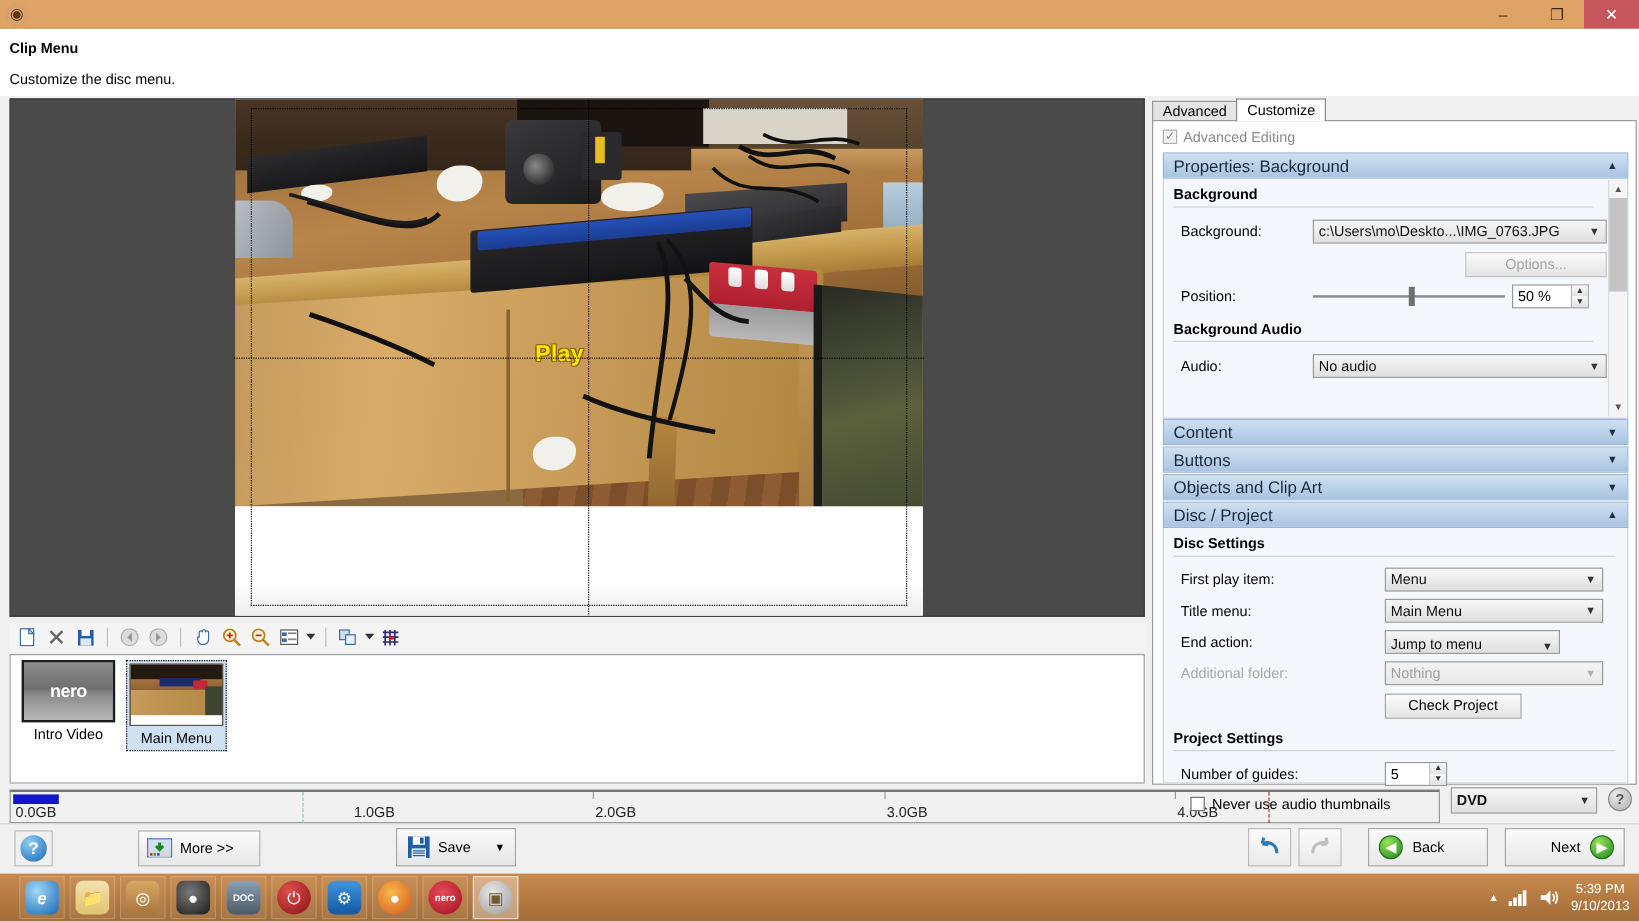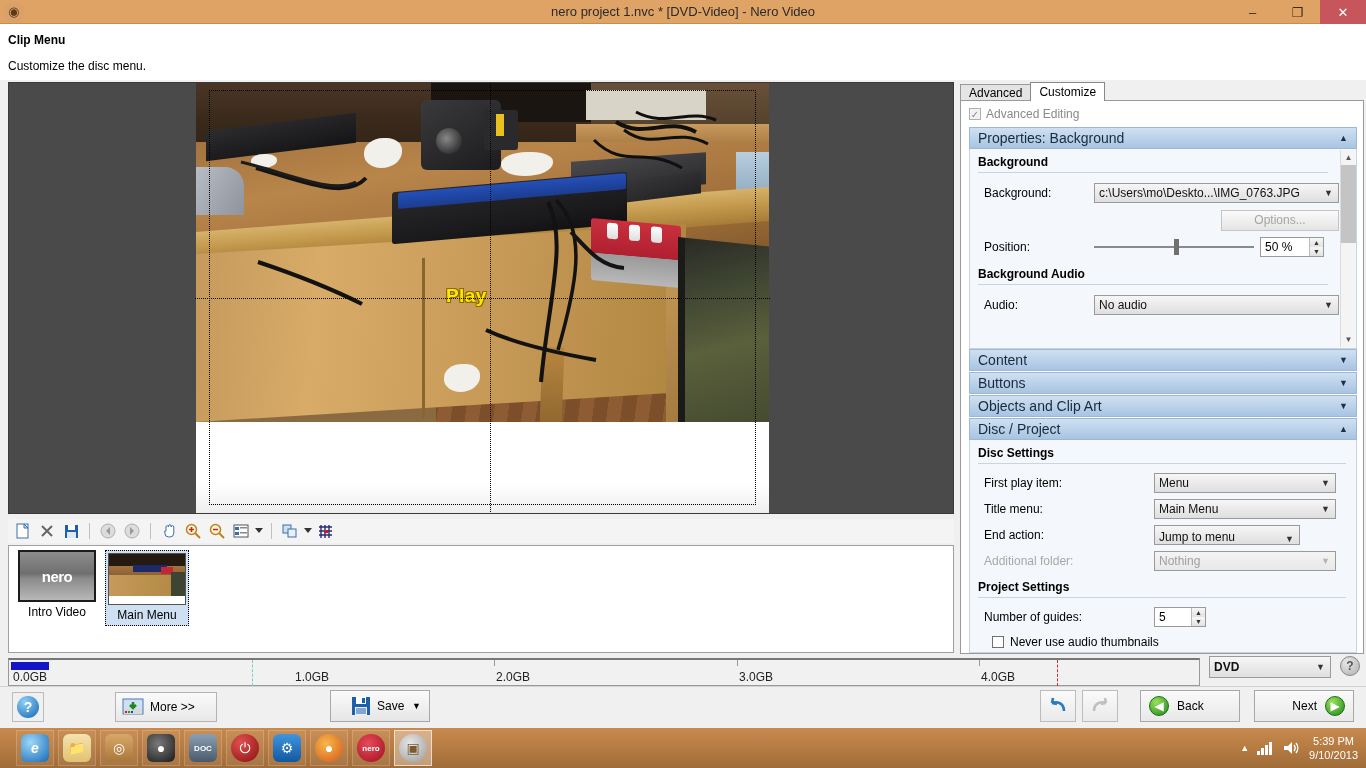--- a/index.html
+++ b/index.html
@@ -234,21 +234,21 @@
     display:flex; align-items:center; justify-content:center;
   }
   .more-btn {
     position:absolute; left:115px; top:692px; width:102px; height:30px;
     background:linear-gradient(180deg,#fafafa,#e8e8e8); border:1px solid #b4b4b4;
     display:flex; align-items:center; gap:6px; padding-left:6px; font-size:12px;
   }
   .save-btn {
     position:absolute; left:330px; top:690px; width:100px; height:32px;
     background:linear-gradient(180deg,#fafafa,#e6e6e6); border:1px solid #a8a8a8;
-    display:flex; align-items:center; gap:6px; padding-left:20px; font-size:12px;
+    display:flex; align-items:center; gap:6px; padding-left:8px; font-size:12px;
   }
   .undo-btn, .redo-btn {
     position:absolute; top:690px; width:36px; height:32px;
     background:linear-gradient(180deg,#fafafa,#eaeaea); border:1px solid #bcbcbc;
     display:flex; align-items:center; justify-content:center;
   }
   .undo-btn { left:1040px; } .redo-btn { left:1082px; }
   .back-btn, .next-btn {
     position:absolute; top:690px; width:100px; height:32px;
     background:linear-gradient(180deg,#fafafa,#e8e8e8); border:1px solid #a8a8a8;
@@ -358,21 +358,20 @@
           align-items:center; gap:8px; color:#fff; font-size:11px; }
   .tray-time { text-align:center; line-height:14px; color:#fff; }
 </style>
 </head>
 <body>
 
 <div id="app">
 
   <div class="titlebar">
     <div class="titlebar-icon">◉</div>
-    <div class="titlebar-text">nero project 1.nvc * [DVD-Video] - Nero Video</div>
     <div class="win-ctrls">
       <div class="win-btn">–</div>
       <div class="win-btn">❐</div>
       <div class="win-btn close">✕</div>
     </div>
   </div>
 
   <div class="header">
     <h1>Clip Menu</h1>
     <p>Customize the disc menu.</p>
@@ -722,20 +721,24 @@
             <span class="arrow">▼</span>
           </div>
         </div>
         <div class="frow" style="height:26px;">
           <span class="lbl dim" style="width:170px;">Additional folder:</span>
           <div class="cbfake dim" style="width:182px;">
             <span>Nothing</span>
             <span class="arrow">▼</span>
           </div>
         </div>
+        <div class="frow" style="height:28px;">
+          <span class="lbl" style="width:170px;"></span>
+          <div class="btn-gray" style="width:114px;">Check Project</div>
+        </div>
 
         <div class="grp-title">Project Settings</div>
         <div class="grp-rule"></div>
 
         <div class="frow" style="height:26px;">
           <span class="lbl" style="width:170px;">Number of guides:</span>
           <div class="spin" style="width:52px;">
             <span class="val">5</span>
             <div class="btns">
                 <div>▲</div>

